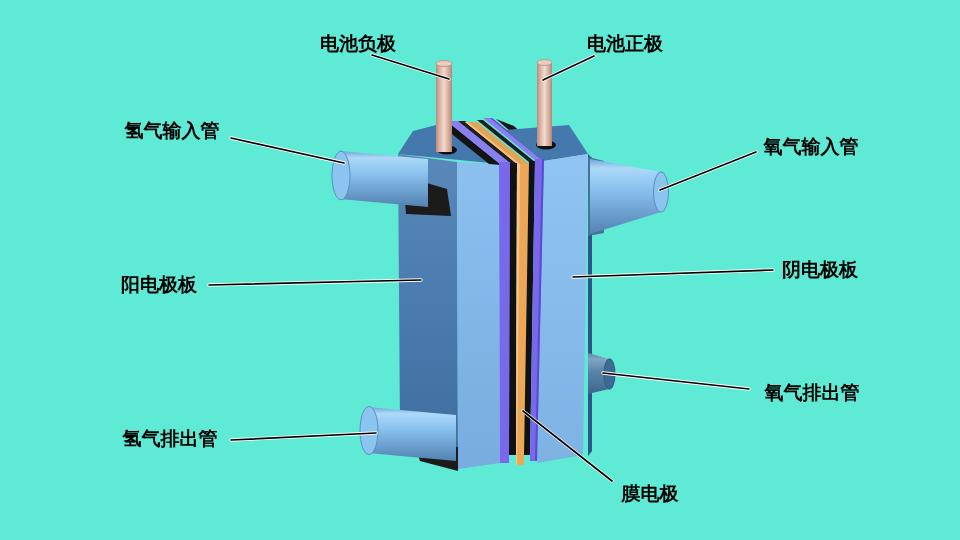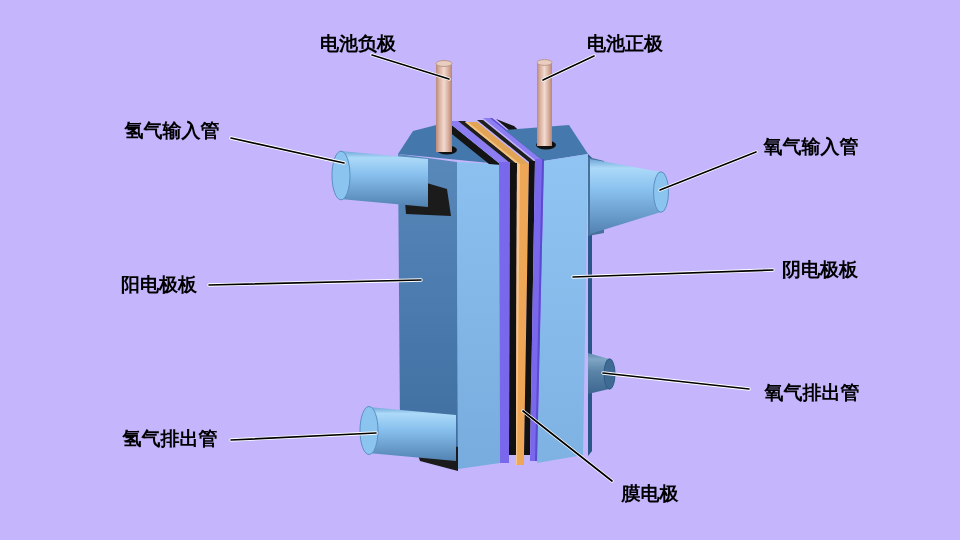--- a/index.html
+++ b/index.html
@@ -1,16 +1,16 @@
 <!DOCTYPE html>
 <html><head>
 <meta charset="utf-8">
 <style>
   html,body{margin:0;padding:0;background:#ffffff;}
-  .stage{position:relative;width:960px;height:540px;background:#c4b5fd;overflow:hidden;
+  .stage{position:relative;width:960px;height:540px;background:#5eead4;overflow:hidden;
          font-family:"Liberation Sans", sans-serif;}
   svg{position:absolute;left:0;top:0;}
   .callout-text{font-family:"Liberation Sans", sans-serif;font-size:19px;font-weight:bold;fill:#000000;}
   .leader-casing{stroke:#ffffff;stroke-width:3.4;fill:none;stroke-linecap:round;}
   .leader{stroke:#000000;stroke-width:1.7;fill:none;stroke-linecap:round;}
 </style>
 </head>
 <body>
 
 <div class="stage">

